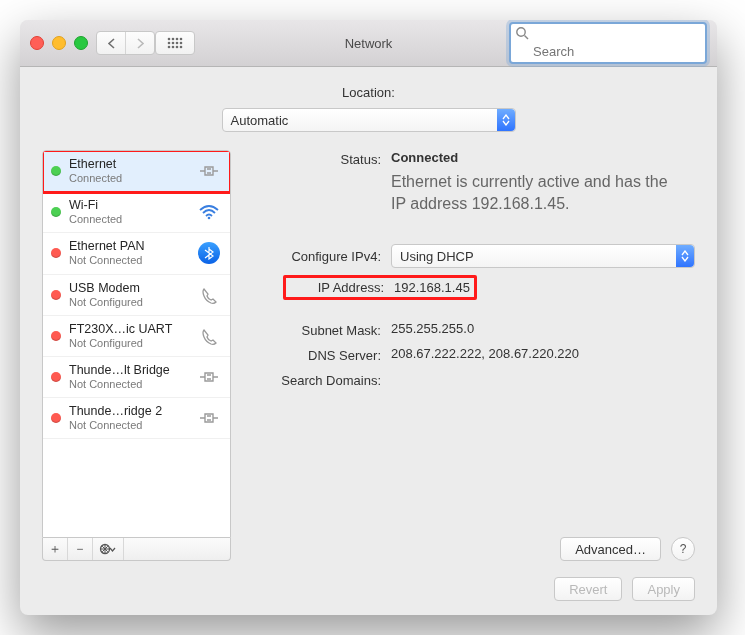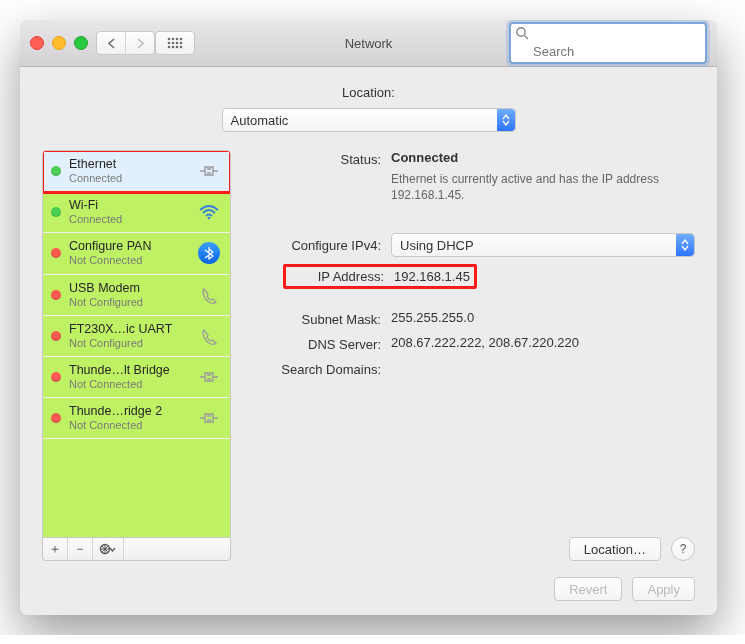--- a/index.html
+++ b/index.html
@@ -81,21 +81,21 @@
     position:absolute; right:0; top:0; bottom:0; width:18px;
     background:linear-gradient(#6facff,#2f74ff); border-radius:0 4px 4px 0;
     display:flex; flex-direction:column; align-items:center; justify-content:center;
   }
   .arrows svg { display:block; }
   .mainrow { display:flex; gap:22px; flex:1; }
   .sidebar {
     width:200px; display:flex; flex-direction:column;
   }
   .list {
-    flex:1; background:#bef264; border:1px solid #c8c8c8; border-radius:4px 4px 0 0;
+    flex:1; background:#ffffff; border:1px solid #c8c8c8; border-radius:4px 4px 0 0;
     overflow:hidden;
   }
   .item {
     display:flex; align-items:center; gap:8px; padding:6px 8px 6px 8px;
     border-bottom:1px solid #f0f0f0;
   }
   .item.selected { background:#e2effd; }
   .dot { width:10px; height:10px; border-radius:50%; flex:none;
     box-shadow: inset 0 -1px 1px rgba(0,0,0,.2);}
   .dot.green { background:#4cd053; }
@@ -111,21 +111,21 @@
   }
   .tbtn {
     width:24px; display:flex; align-items:center; justify-content:center;
     border-right:1px solid #d8d8d8; color:#555;
   }
   .detail { flex:1; display:flex; flex-direction:column; }
   .row { display:flex; align-items:flex-start; margin-bottom:8px; }
   .row .lab { width:128px; text-align:right; padding-right:10px; padding-top:2px; color:#333;}
   .row .val { flex:1; color:#333; }
   .row .bold { font-weight:600; }
-  .desc { font-size:12px; color:#666; line-height:1.35; max-width:280px;}
+  .desc { font-size:16px; color:#666; line-height:1.35; max-width:280px;}
   .item.selected.hl { outline:3px solid #ff1a1a; outline-offset:-1px; }
   .ip-hl {
     border:3px solid #ff1a1a; padding:2px 4px; display:inline-flex;
     align-items:center; margin:-5px -7px; border-radius:2px;
   }
   .btn {
     height:22px; padding:0 14px; border:1px solid #c8c8c8; border-radius:4px;
     background:linear-gradient(#fff,#f3f3f3); font-size:13px; color:#333;
     display:inline-flex; align-items:center; justify-content:center;
   }
@@ -238,21 +238,21 @@
               <svg width="22" height="16">
                   <path d="M2 6 Q11 -2 20 6 M5 9 Q11 3 17 9 M8 12 Q11 9 14 12" fill="none" stroke="currentColor" stroke-width="1.8"></path>
                   <circle cx="11" cy="14" r="1.3" fill="currentColor"></circle>
                 </svg>
             </span>
           </div>
 
           <div class="item">
             <span class="dot red"></span>
             <div class="item-text">
-              <div class="item-name">Configure PAN</div>
+              <div class="item-name">Ethernet PAN</div>
               <div class="item-sub">Not Connected</div>
             </div>
             <span class="item-icon">
               <span class="bt-circle">
                   <svg width="10" height="14">
                     <path d="M5 1v12l4-3-8-6m0 8 8-6-4-3" fill="none" stroke="#fff" stroke-width="1.2"></path>
                   </svg>
                 </span>
             </span>
           </div>
@@ -367,21 +367,21 @@
           <div class="val">208.67.222.222, 208.67.220.220</div>
         </div>
         <div class="row">
           <div class="lab">Search Domains:</div>
           <div class="val"></div>
         </div>
 
         <div style="flex:1"></div>
 
         <div class="footer-row">
-          <div class="btn">Location…</div>
+          <div class="btn">Advanced…</div>
           <div class="helpbtn">?</div>
         </div>
       </div>
     </div>
 
     <div class="footer-row" style="margin-top:16px">
       <div class="btn disabled">Revert</div>
       <div class="btn disabled">Apply</div>
     </div>
 

